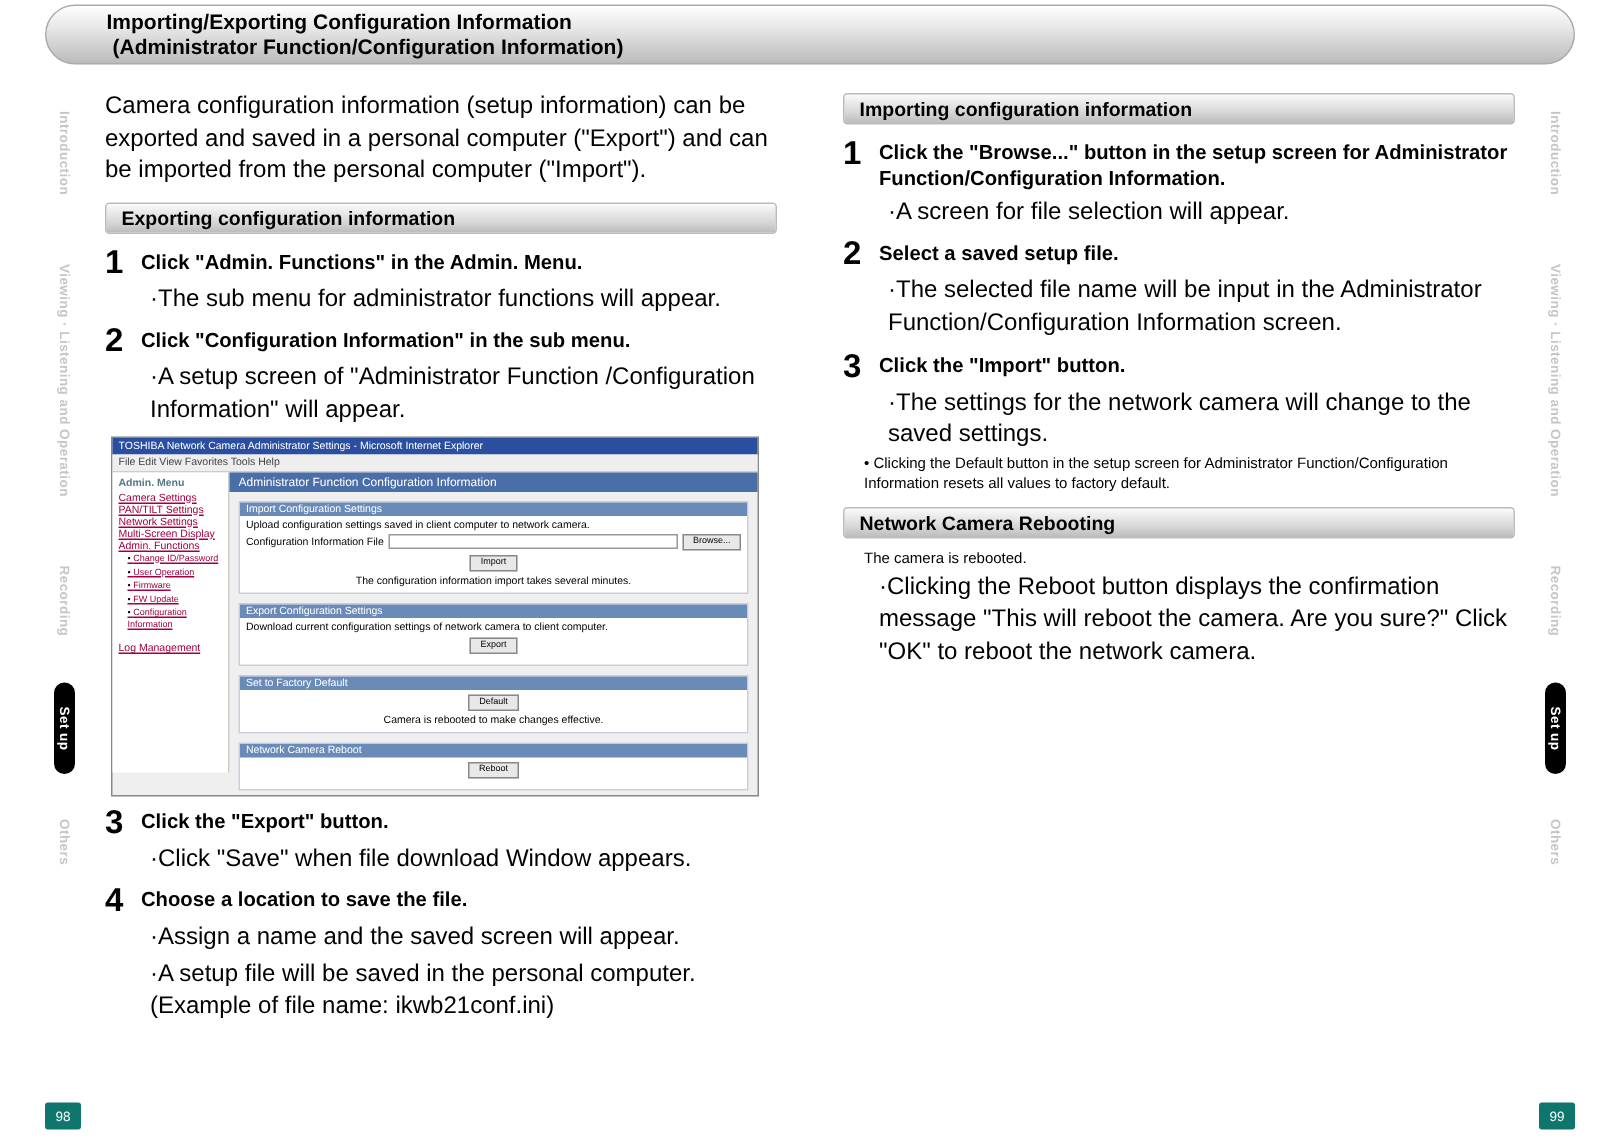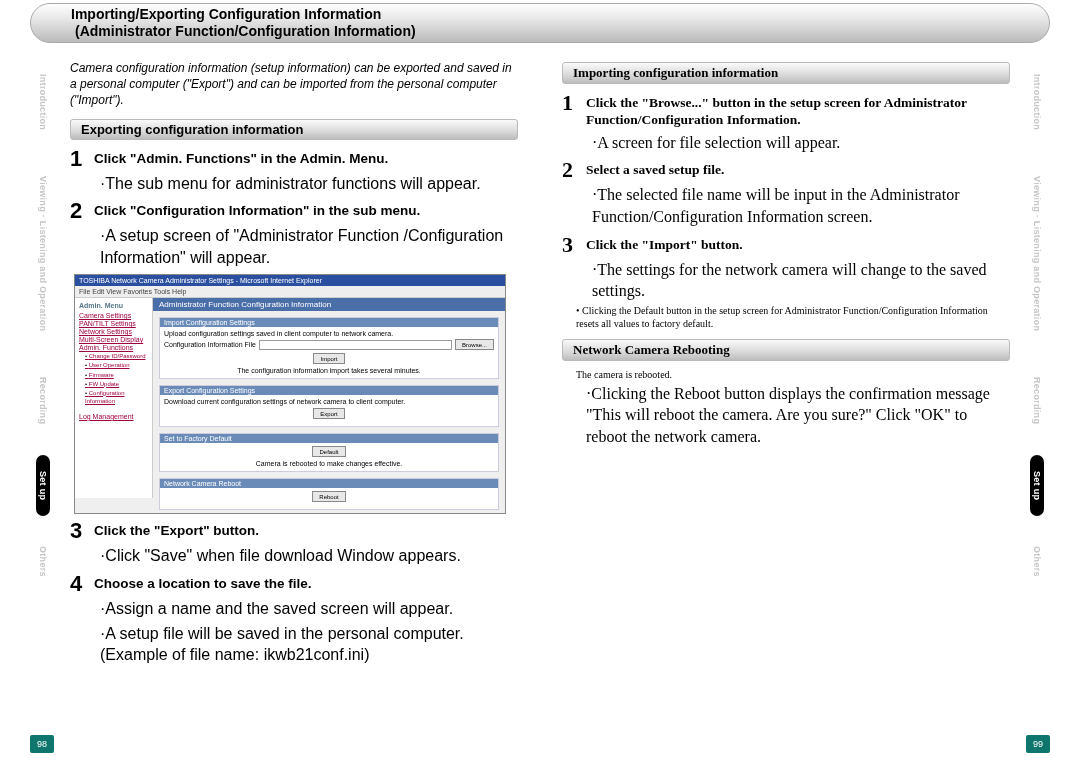--- a/index.html
+++ b/index.html
@@ -26,22 +26,22 @@
   .deco-dots{
     position:absolute; left:44px; top:10px; display:flex; gap:3px;
   }
   .deco-dots span{width:3px;height:3px;background:#888;border-radius:50%;}
 
   .columns {
     position:absolute; top:50px; left:0; right:0; bottom:30px;
     display:flex;
   }
   .col { flex:1; padding:4px 22px 4px 70px; position:relative; }
-  .col.right{ padding:4px 70px 4px 22px;font-family:Liberation Serif, serif;}
-  .intro { font-size:12px; line-height:1.35; color:#000; margin:6px 0 10px;font-style:italic;}
+  .col.right{ padding:4px 70px 4px 22px;}
+  .intro { font-size:16px; line-height:1.35; color:#000; margin:6px 0 10px;}
   .section-hd {
     background: linear-gradient(#fafafa,#d9d9d9 60%,#bcbcbc);
     border:1px solid #bbb;
     border-radius:3px;
     padding:2px 10px;
     font-size:13px; font-weight:bold;
     margin:8px 0 8px;
   }
   .step { display:flex; gap:8px; margin:6px 0 2px; align-items:flex-start;}
   .step-num{ font-size:22px; font-weight:bold; min-width:16px; line-height:1;}

